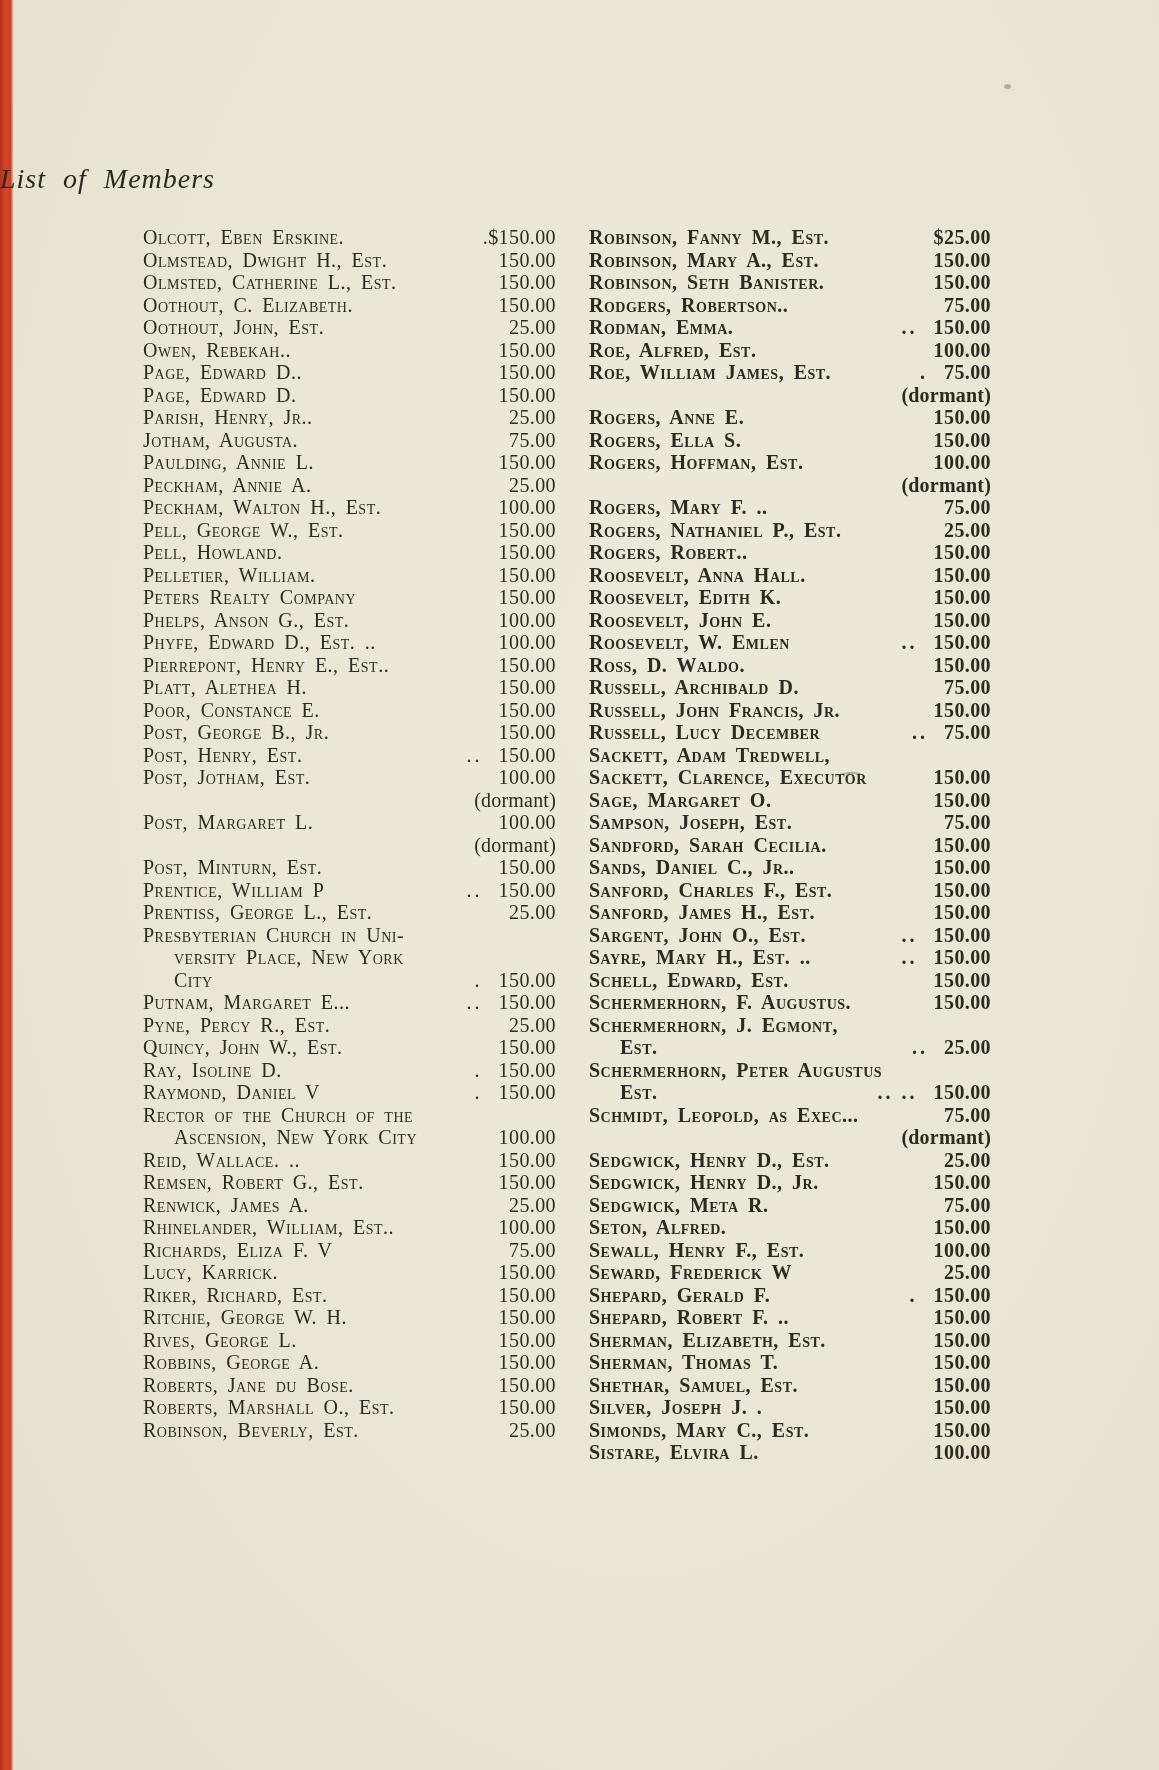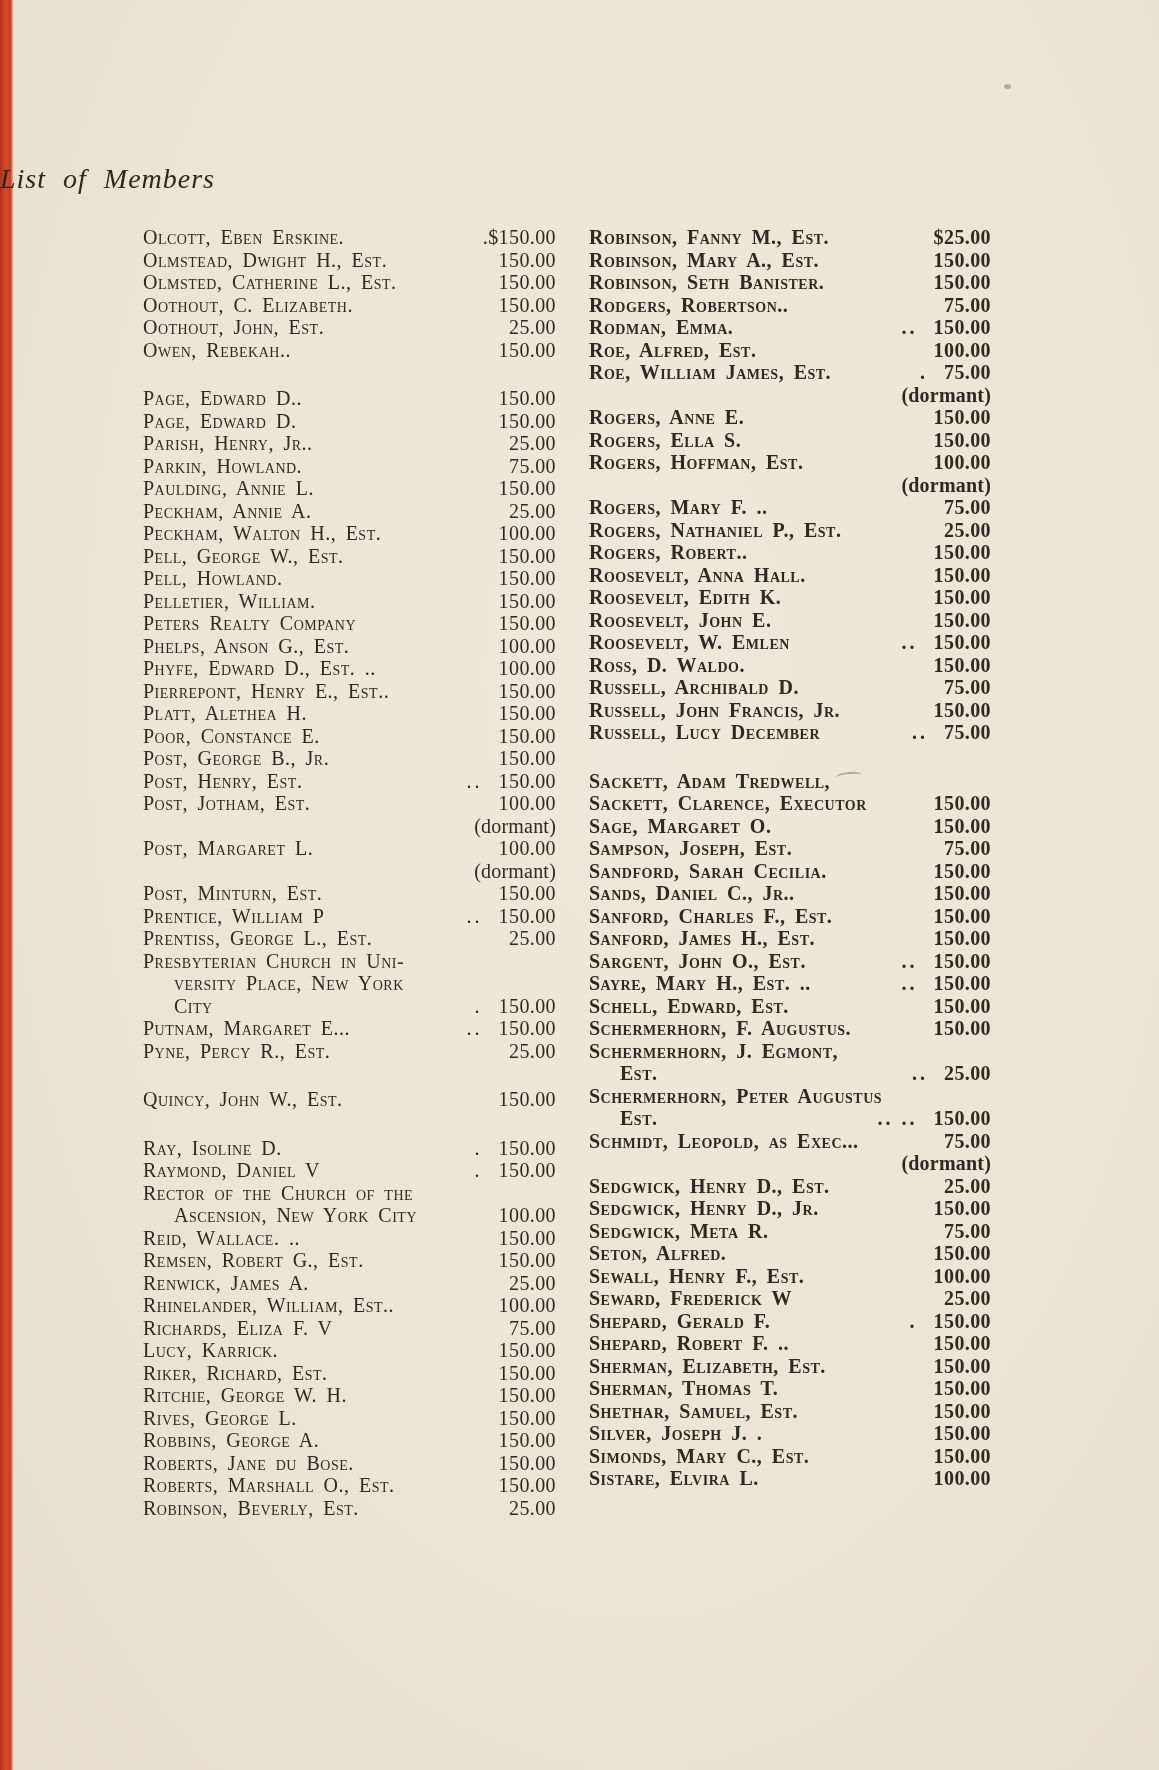--- a/index.html
+++ b/index.html
@@ -27,21 +27,21 @@
   }
   .col{position:absolute;top:226px;}
   .col-left{left:143px;width:413px;}
   .col-right{left:589px;width:402px;font-weight:bold;}
   .row{
     display:flex;align-items:baseline;
     height:22.5px;
     font-size:20px;
     line-height:22.5px;
   }
-  .row.gap{margin-top:26px;}
+  .row.gap{}
   .row.ind .nm{padding-left:31px;}
   .nm{
     font-variant:small-caps;
     letter-spacing:.5px;
     word-spacing:4px;
     white-space:pre;
   }
   .rt{margin-left:auto;white-space:pre;}
   .ld{margin-right:16px;letter-spacing:3px;}
   .val{letter-spacing:.4px;}
@@ -97,21 +97,21 @@
       </div>
       <div class="row">
         <span class="nm">Page, Edward D.</span>
         <span class="rt"><span class="val">150.00</span></span>
       </div>
       <div class="row">
         <span class="nm">Parish, Henry, Jr..</span>
         <span class="rt"><span class="val">25.00</span></span>
       </div>
       <div class="row">
-        <span class="nm">Parkin, Howland.</span>
+        <span class="nm">Jotham, Augusta.</span>
         <span class="rt"><span class="val">75.00</span></span>
       </div>
       <div class="row">
         <span class="nm">Paulding, Annie L.</span>
         <span class="rt"><span class="val">150.00</span></span>
       </div>
       <div class="row">
         <span class="nm">Peckham, Annie A.</span>
         <span class="rt"><span class="val">25.00</span></span>
       </div>

